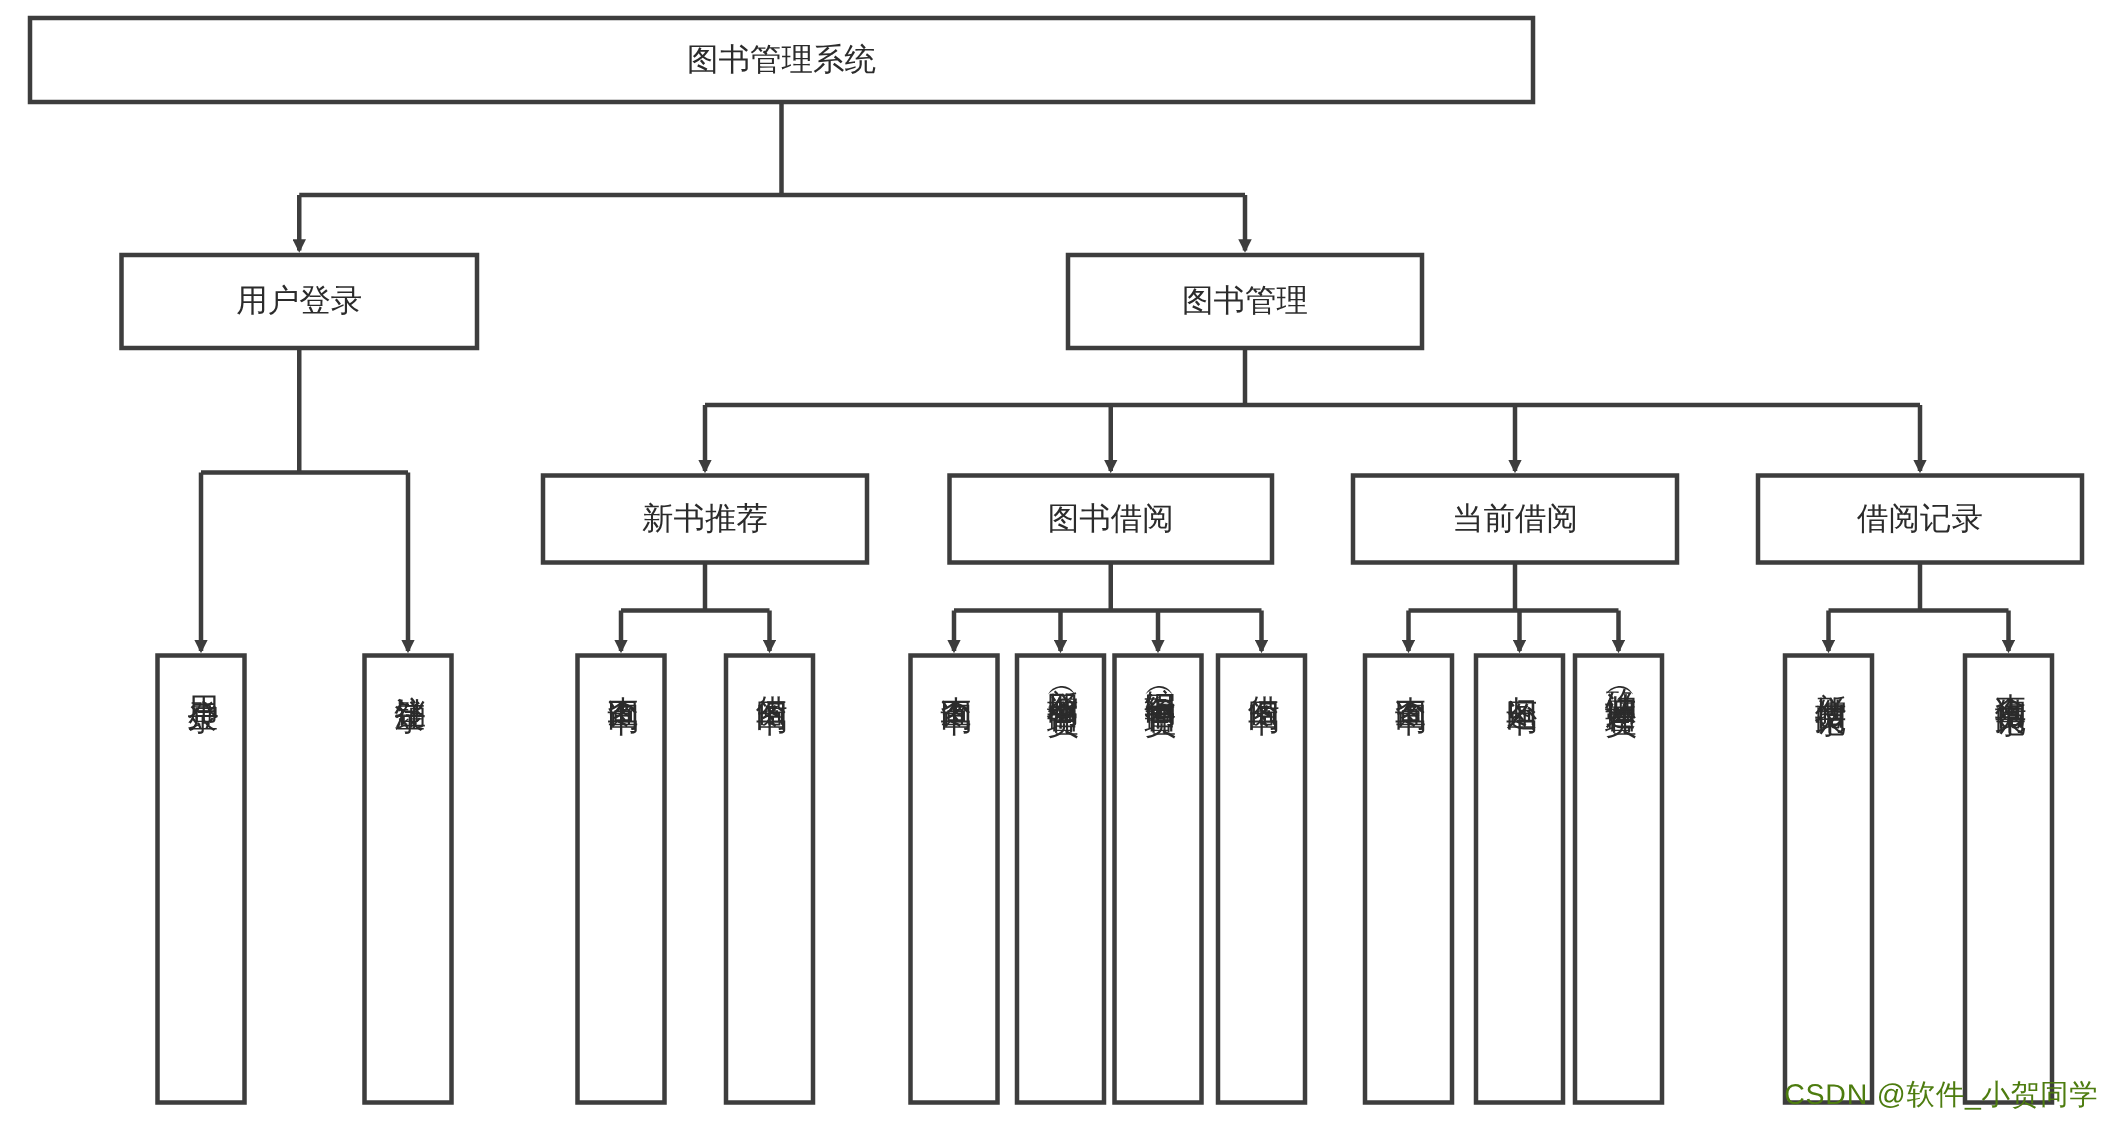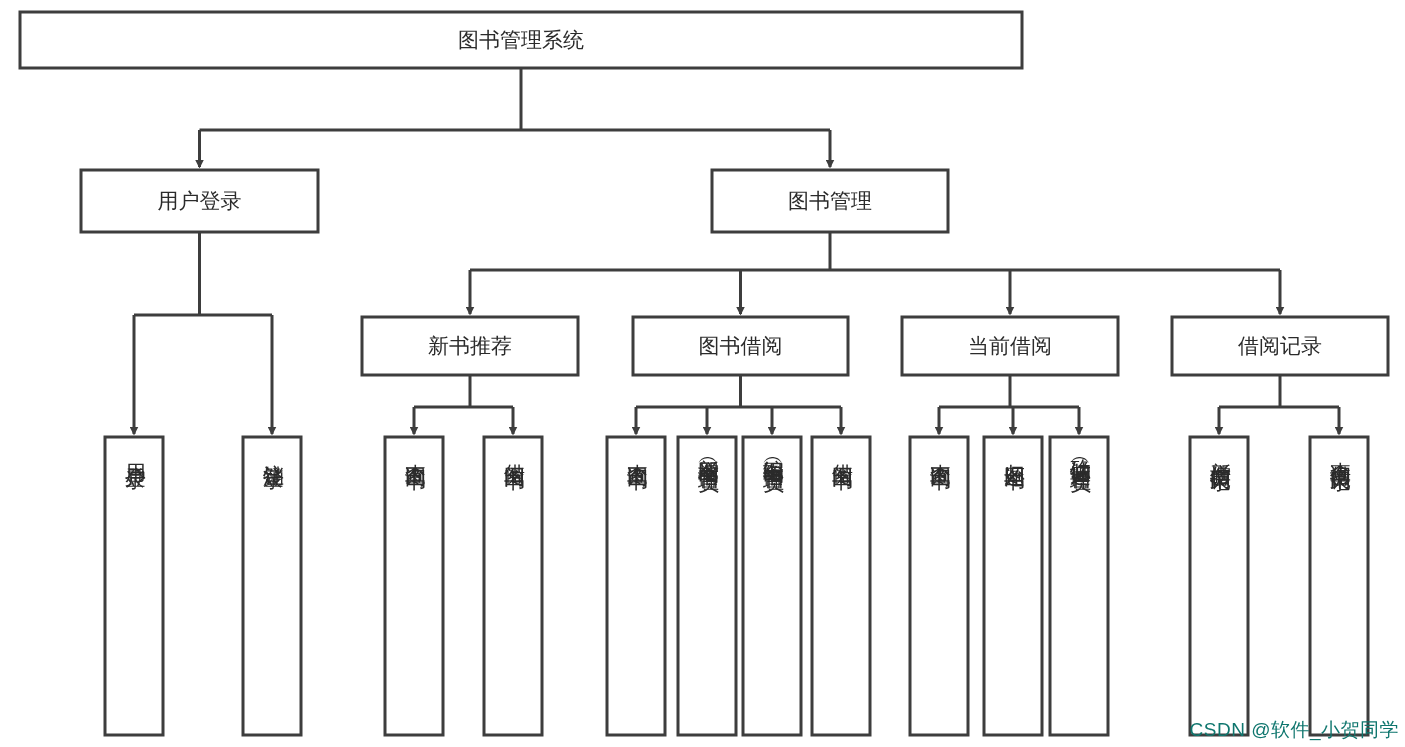--- a/index.html
+++ b/index.html
@@ -19,21 +19,21 @@
   .leaf-label{
     font-family:"Liberation Sans","DejaVu Sans",sans-serif;
     font-size:21px;fill:#2b2b2b;
     writing-mode:vertical-rl;text-orientation:upright;
     letter-spacing:2px;
     dominant-baseline:middle;text-anchor:middle;
   }
   .watermark{
     position:absolute;right:6px;bottom:4px;
     font-family:"Liberation Sans","DejaVu Sans",sans-serif;
-    font-size:19px;color:#0f766e;white-space:nowrap;
+    font-size:19px;color:#4d7c0f;white-space:nowrap;
     letter-spacing:0.5px;user-select:none;
   }
 </style>
 </head>
 <body>
 
 <div id="diagram-root">
   <svg id="tree" viewBox="0 0 1405 747" xmlns="http://www.w3.org/2000/svg">
     <defs>
       <marker id="arrowhead" markerWidth="9" markerHeight="9" refX="7.5" refY="4.5" orient="auto" markerUnits="userSpaceOnUse">

